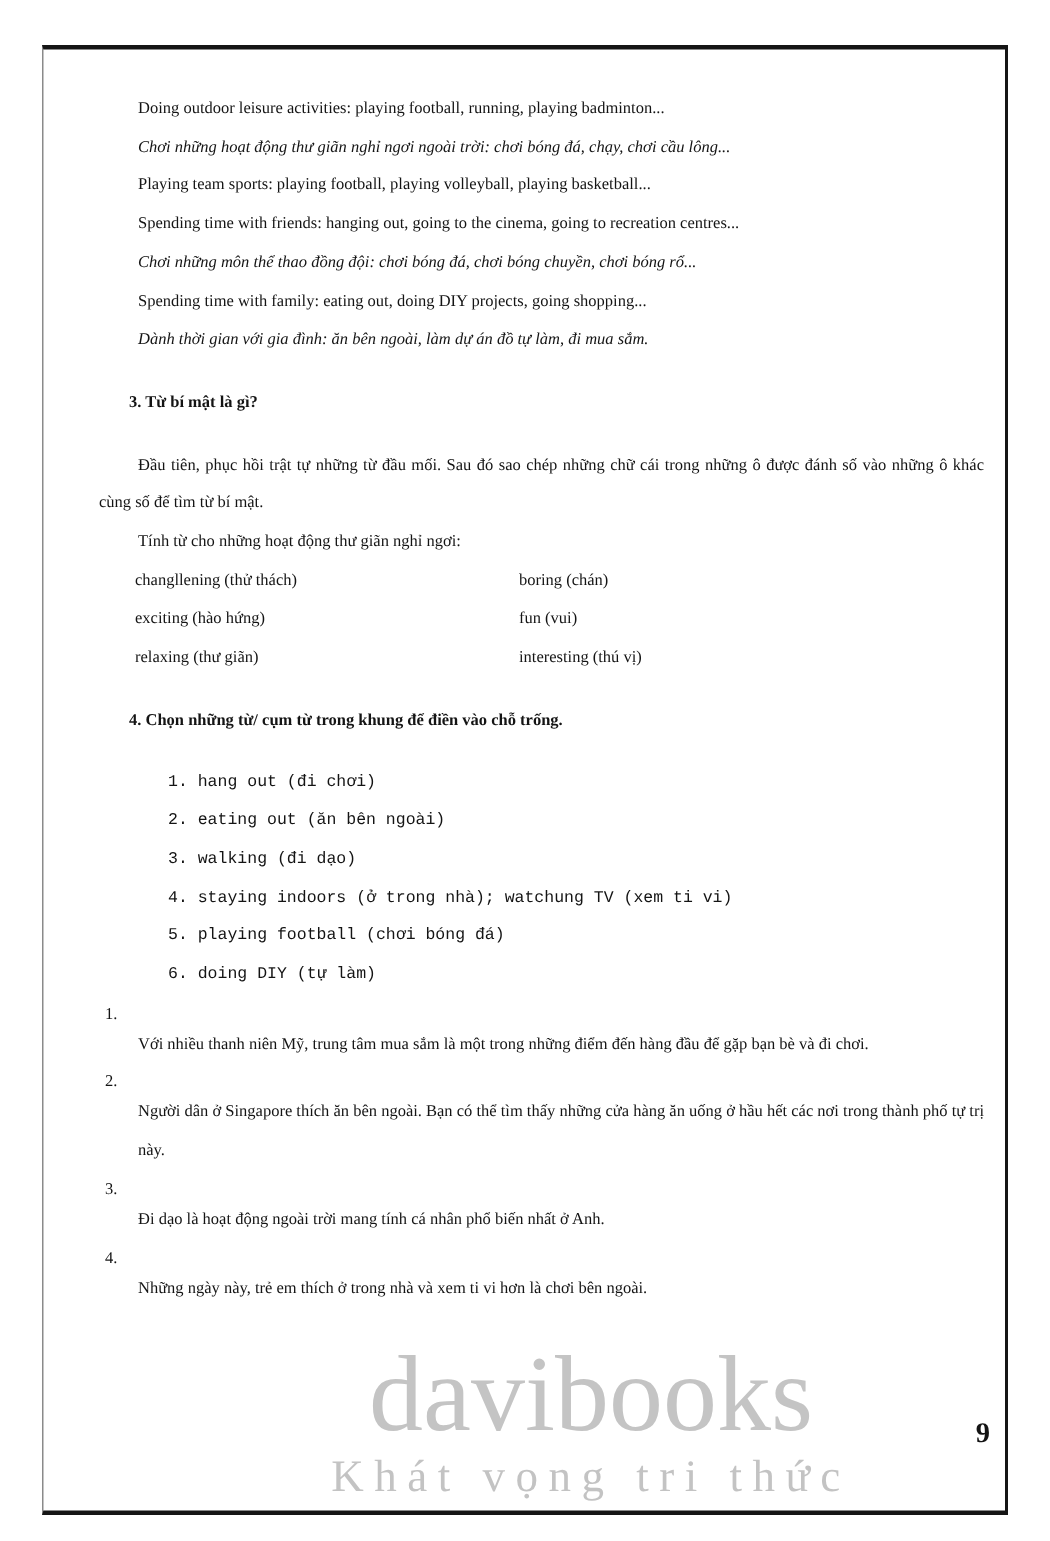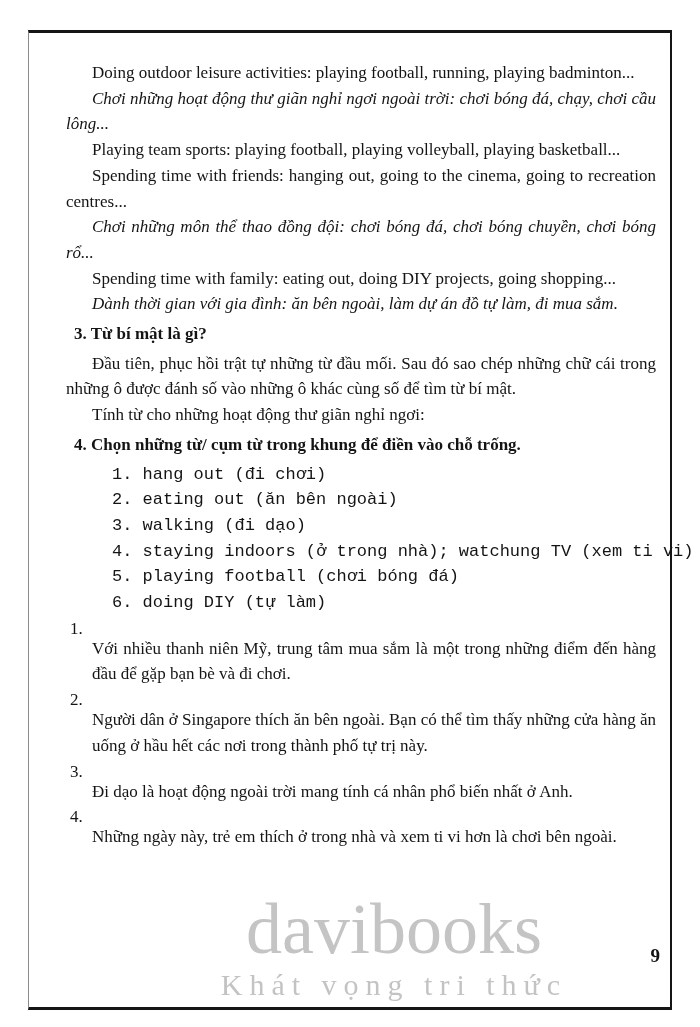--- a/index.html
+++ b/index.html
@@ -25,33 +25,33 @@
     border-right: 2px solid #151515;
     border-bottom: 3px solid #151515;
     border-left: 1px solid #8a8a8a;
     box-sizing: border-box;
   }
   .content {
     position: absolute;
     left: 66px;
     top: 60px;
     width: 590px;
-    font-size: 17px;
+    font-size: 11px;
     line-height: 25.7px;
     text-align: justify;
   }
   .para {
     margin: 0;
     text-indent: 26px;
   }
   .vi {
     font-style: italic;
   }
   .heading {
-    margin: 4px;
+    margin: 16px;
     font-weight: bold;
     text-indent: 4px;
     text-align: left;
   }
   .adj-row {
     display: flex;
     margin-left: 24px;
     text-align: left;
   }
   .adj-left {
@@ -122,20 +122,34 @@
   <p class="para">Playing team sports: playing football, playing volleyball, playing basketball...</p>
   <p class="para">Spending time with friends: hanging out, going to the cinema, going to recreation centres...</p>
   <p class="para vi">Chơi những môn thể thao đồng đội: chơi bóng đá, chơi bóng chuyền, chơi bóng rổ...</p>
   <p class="para">Spending time with family: eating out, doing DIY projects, going shopping...</p>
   <p class="para vi">Dành thời gian với gia đình: ăn bên ngoài, làm dự án đồ tự làm, đi mua sắm.</p>
 
   <p class="heading">3. Từ bí mật là gì?</p>
   <p class="para">Đầu tiên, phục hồi trật tự những từ đầu mối. Sau đó sao chép những chữ cái trong những ô được đánh số vào những ô khác cùng số để tìm từ bí mật.</p>
   <p class="para">Tính từ cho những hoạt động thư giãn nghỉ ngơi:</p>
 
+  <div>
+    <div class="adj-row">
+      <span class="adj-left">changllening (thử thách)</span>
+      <span class="adj-right">boring (chán)</span>
+    </div>
+    <div class="adj-row">
+      <span class="adj-left">exciting (hào hứng)</span>
+      <span class="adj-right">fun (vui)</span>
+    </div>
+    <div class="adj-row">
+      <span class="adj-left">relaxing (thư giãn)</span>
+      <span class="adj-right">interesting (thú vị)</span>
+    </div>
+  </div>
 
   <p class="heading">4. Chọn những từ/ cụm từ trong khung để điền vào chỗ trống.</p>
 
   <div>
     <div class="wb-item"><span>1.</span> <span>hang out (đi chơi)</span></div>
     <div class="wb-item"><span>2.</span> <span>eating out (ăn bên ngoài)</span></div>
     <div class="wb-item"><span>3.</span> <span>walking (đi dạo)</span></div>
     <div class="wb-item"><span>4.</span> <span>staying indoors (ở trong nhà); watchung TV (xem ti vi)</span></div>
     <div class="wb-item"><span>5.</span> <span>playing football (chơi bóng đá)</span></div>
     <div class="wb-item"><span>6.</span> <span>doing DIY (tự làm)</span></div>

